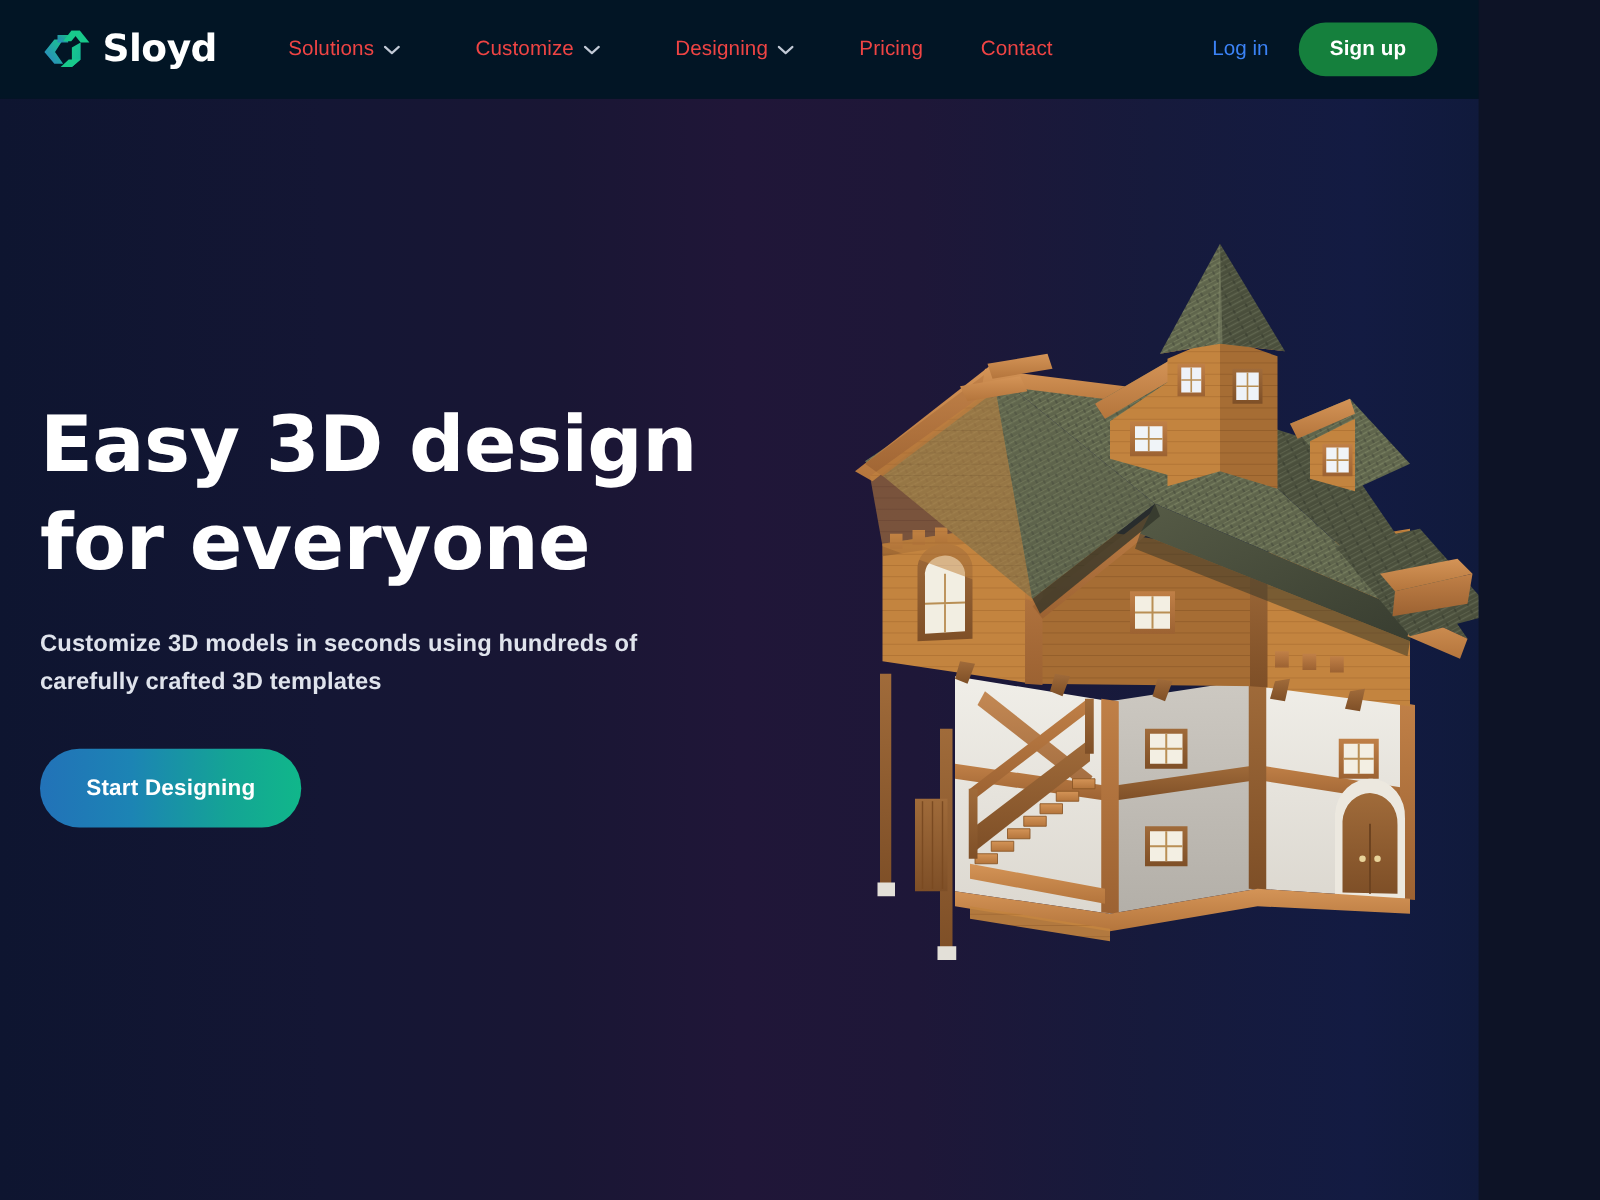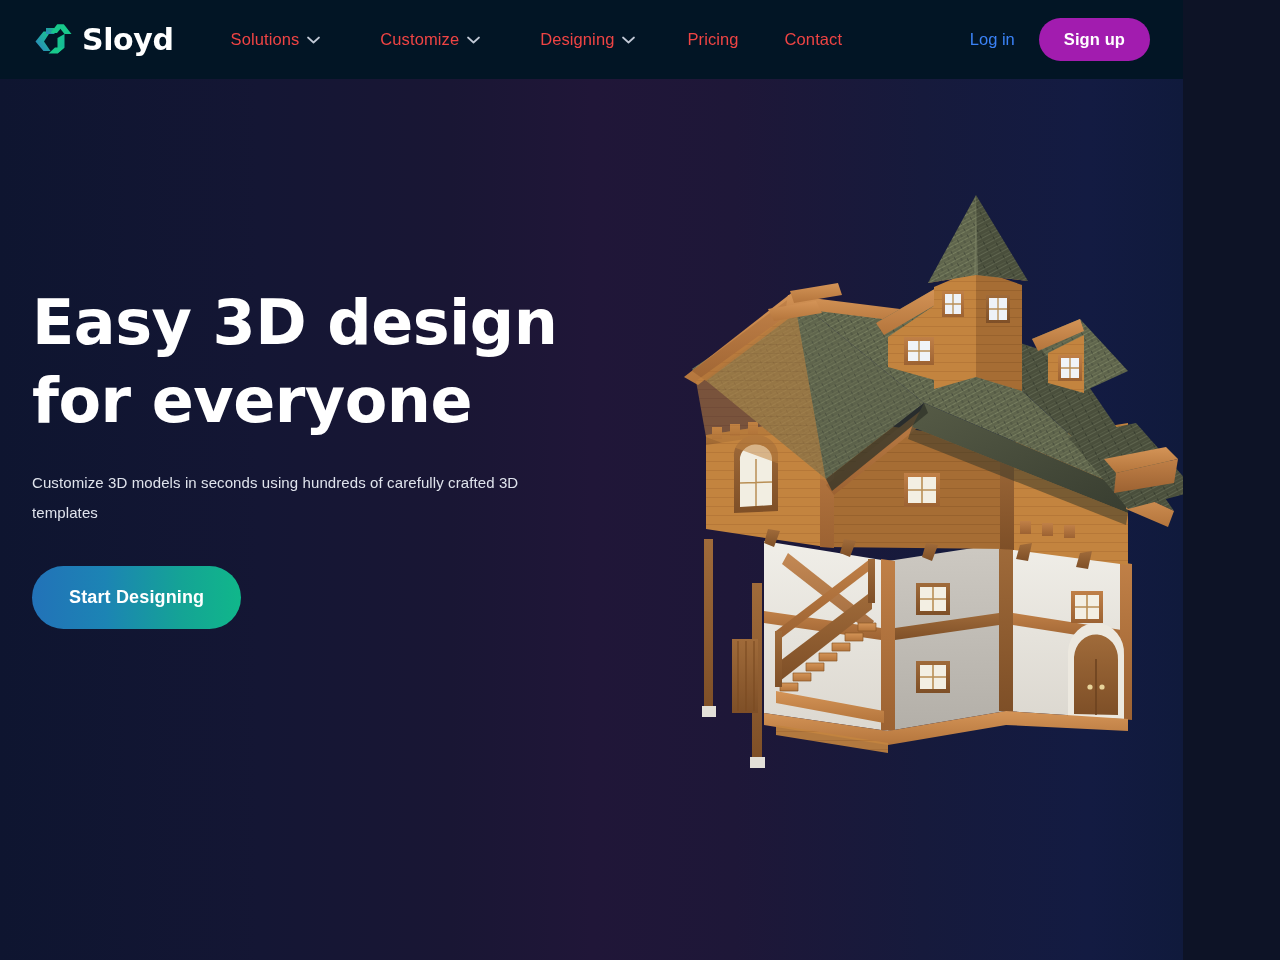--- a/index.html
+++ b/index.html
@@ -83,21 +83,21 @@
   }
   .login-link {
     color: #3b82f6;
     font-size: 16.5px;
     padding: 8px 14px;
     cursor: pointer;
     text-decoration: none;
   }
 
   .signup-btn {
-    background: #a21caf;
+    background: #15803d;
     color: #ffffff;
     font-size: 16.5px;
     font-weight: 600;
     border: none;
     border-radius: 999px;
     padding: 12px 25px;
     cursor: pointer;
     font-family: "Liberation Sans", sans-serif;
     letter-spacing: 0.1px;
   }
@@ -122,39 +122,39 @@
 
   .hero-inner {
     position: relative;
     width: 1280px;
     height: 881px;
   }
 
   .hero-copy {
     position: absolute;
     left: 32px;
-    top: 205px;
+    top: 238px;
     width: 580px;
   }
 
   .hero-title {
     color: #ffffff;
     font-size: 62px;
     line-height: 78px;
     font-weight: 700;
     letter-spacing: -0.5px;
     font-family: "DejaVu Sans", sans-serif;
     margin-bottom: 28px;
   }
 
   .hero-sub {
     color: #dfe3ec;
-    font-size: 15px;
+    font-size: 19px;
     line-height: 30px;
-    font-weight: 400;
+    font-weight: 700;
     letter-spacing: 0.1px;
     margin-bottom: 38px;
     max-width: 530px;
   }
 
   .cta-btn {
     display: inline-block;
     background: linear-gradient(90deg, #2272b8 0%, #1c84b4 35%, #14a495 72%, #10b78a 100%);
     color: #ffffff;
     font-size: 18px;

